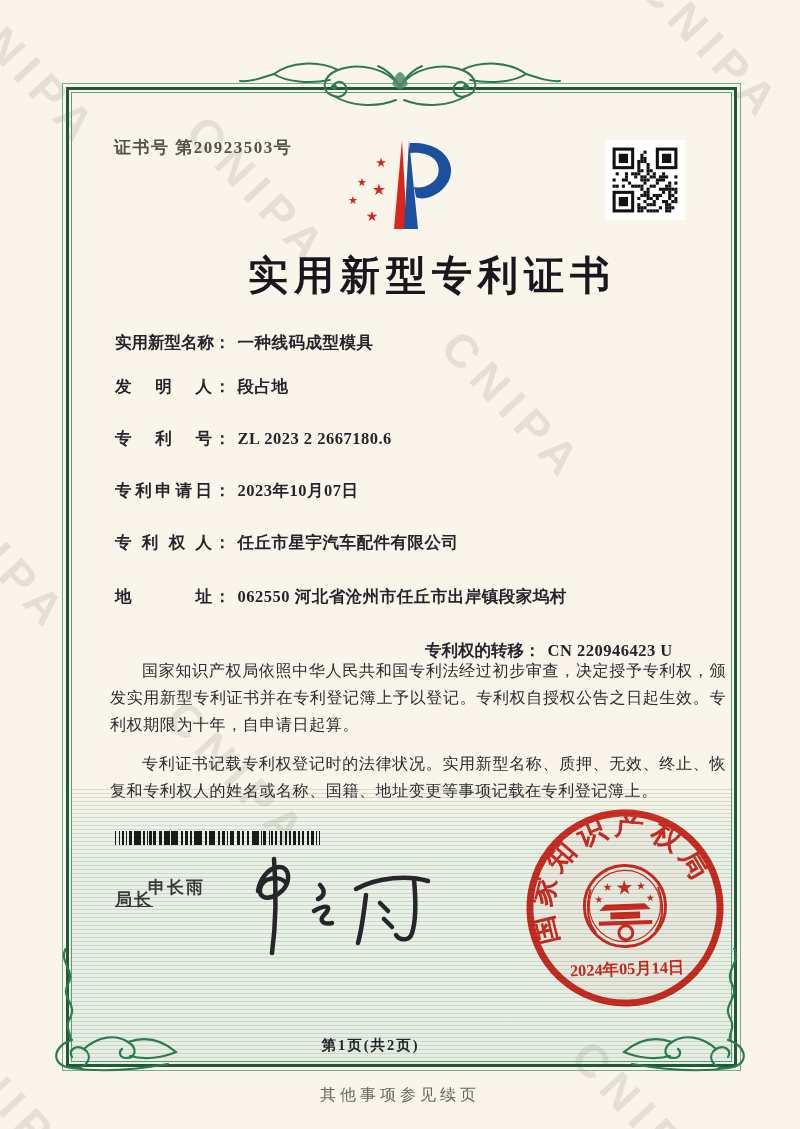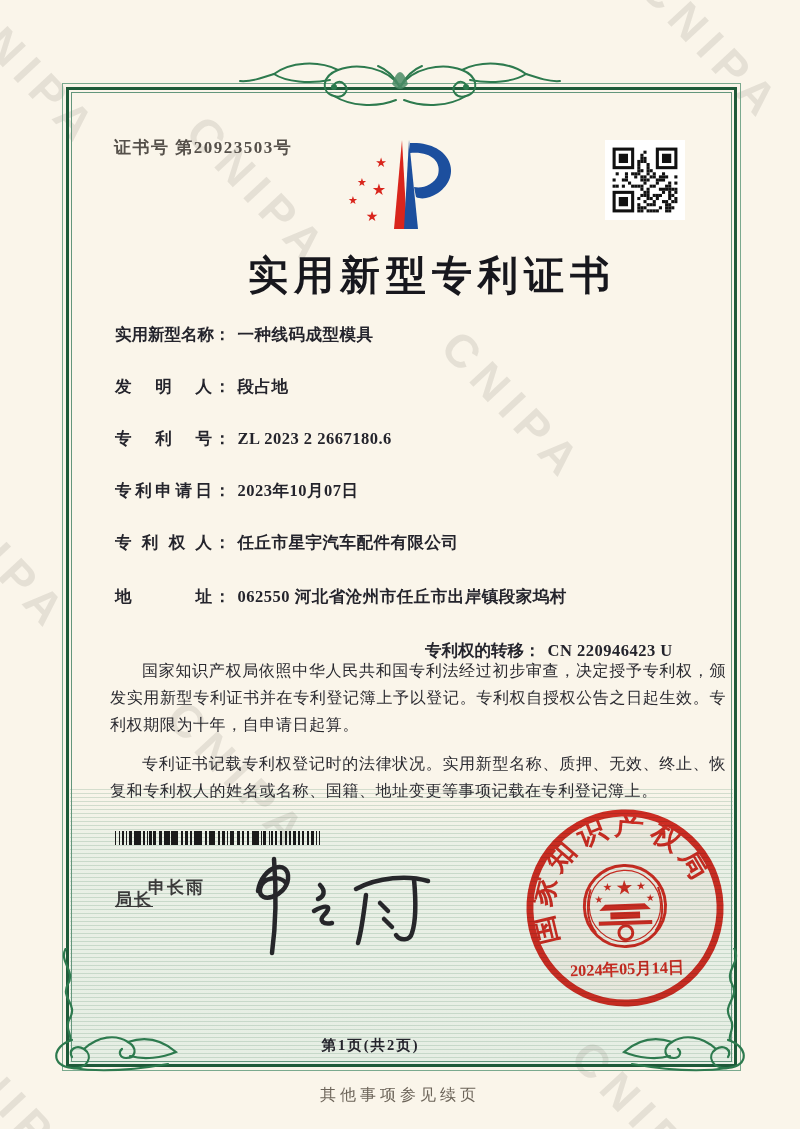--- a/index.html
+++ b/index.html
@@ -259,21 +259,21 @@
         <rect x="50.5" y="8.5" width="9" height="9" fill="#111"></rect>
         <rect x="2.5" y="44.5" width="21" height="21" fill="#111"></rect>
         <rect x="5.5" y="47.5" width="15" height="15" fill="#fff"></rect>
         <rect x="8.5" y="50.5" width="9" height="9" fill="#111"></rect>
       </svg>
     </div>
 
   <h1 class="title">实用新型专利证书</h1>
 
   <div class="fields">
-    <div class="frow" style="top:0">
+    <div class="frow" style="top:8px">
       <span class="f-label">实用新型名称</span><span class="f-colon">：</span><span class="f-value">一种线码成型模具</span>
     </div>
     <div class="frow" style="top:52px">
       <span class="f-label">发明人</span><span class="f-colon">：</span><span class="f-value">段占地</span>
     </div>
     <div class="frow" style="top:104px">
       <span class="f-label">专利号</span><span class="f-colon">：</span><span class="f-value">ZL 2023 2 2667180.6</span>
     </div>
     <div class="frow" style="top:156px">
       <span class="f-label">专利申请日</span><span class="f-colon">：</span><span class="f-value">2023年10月07日</span>

